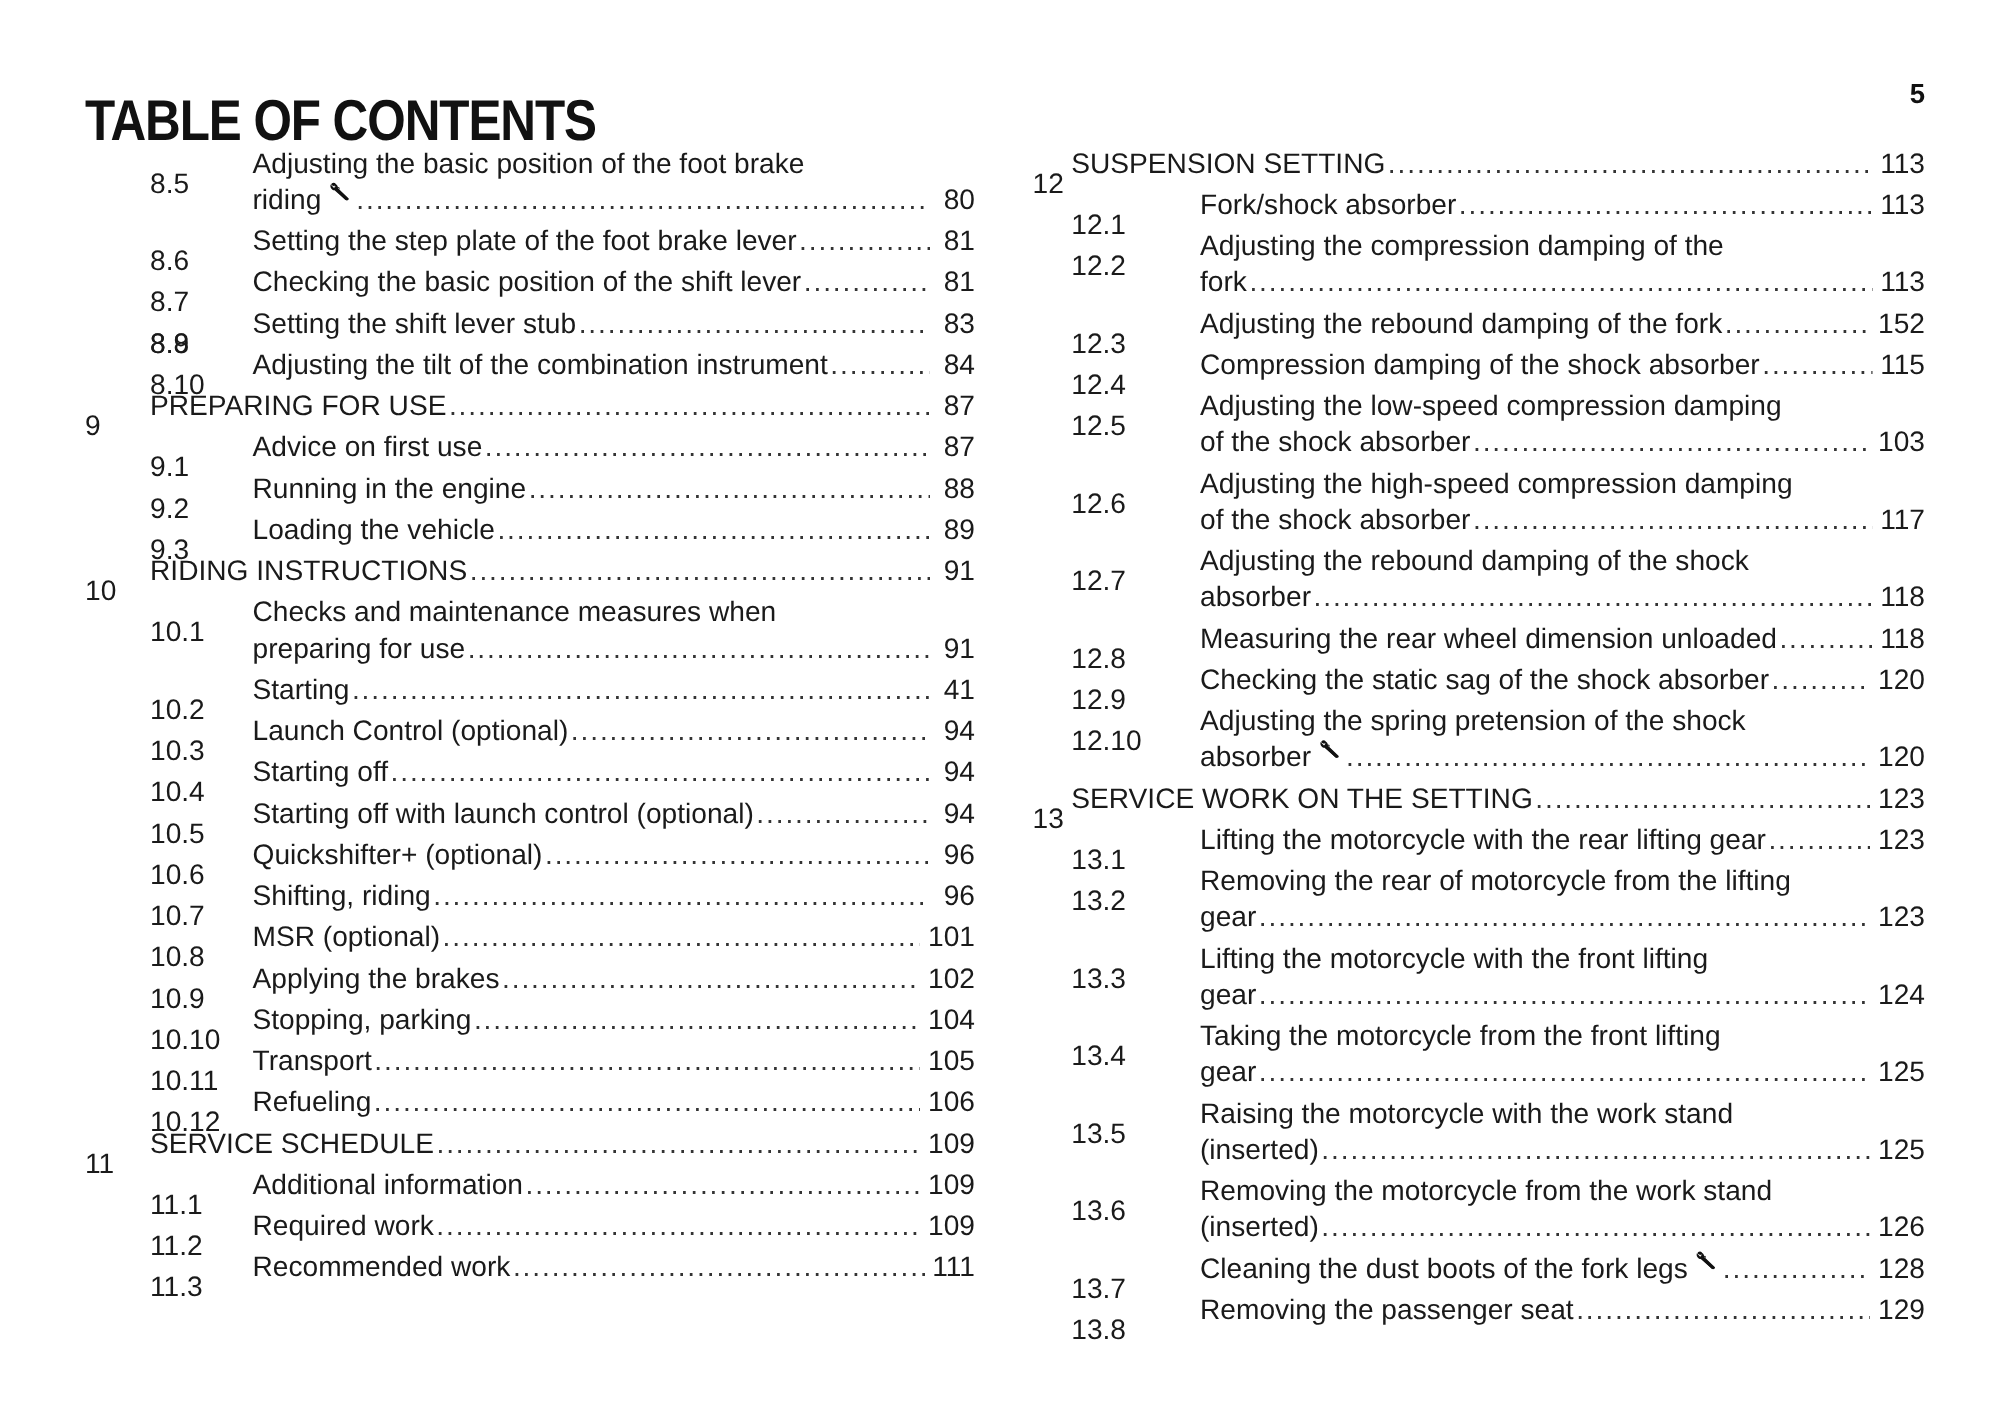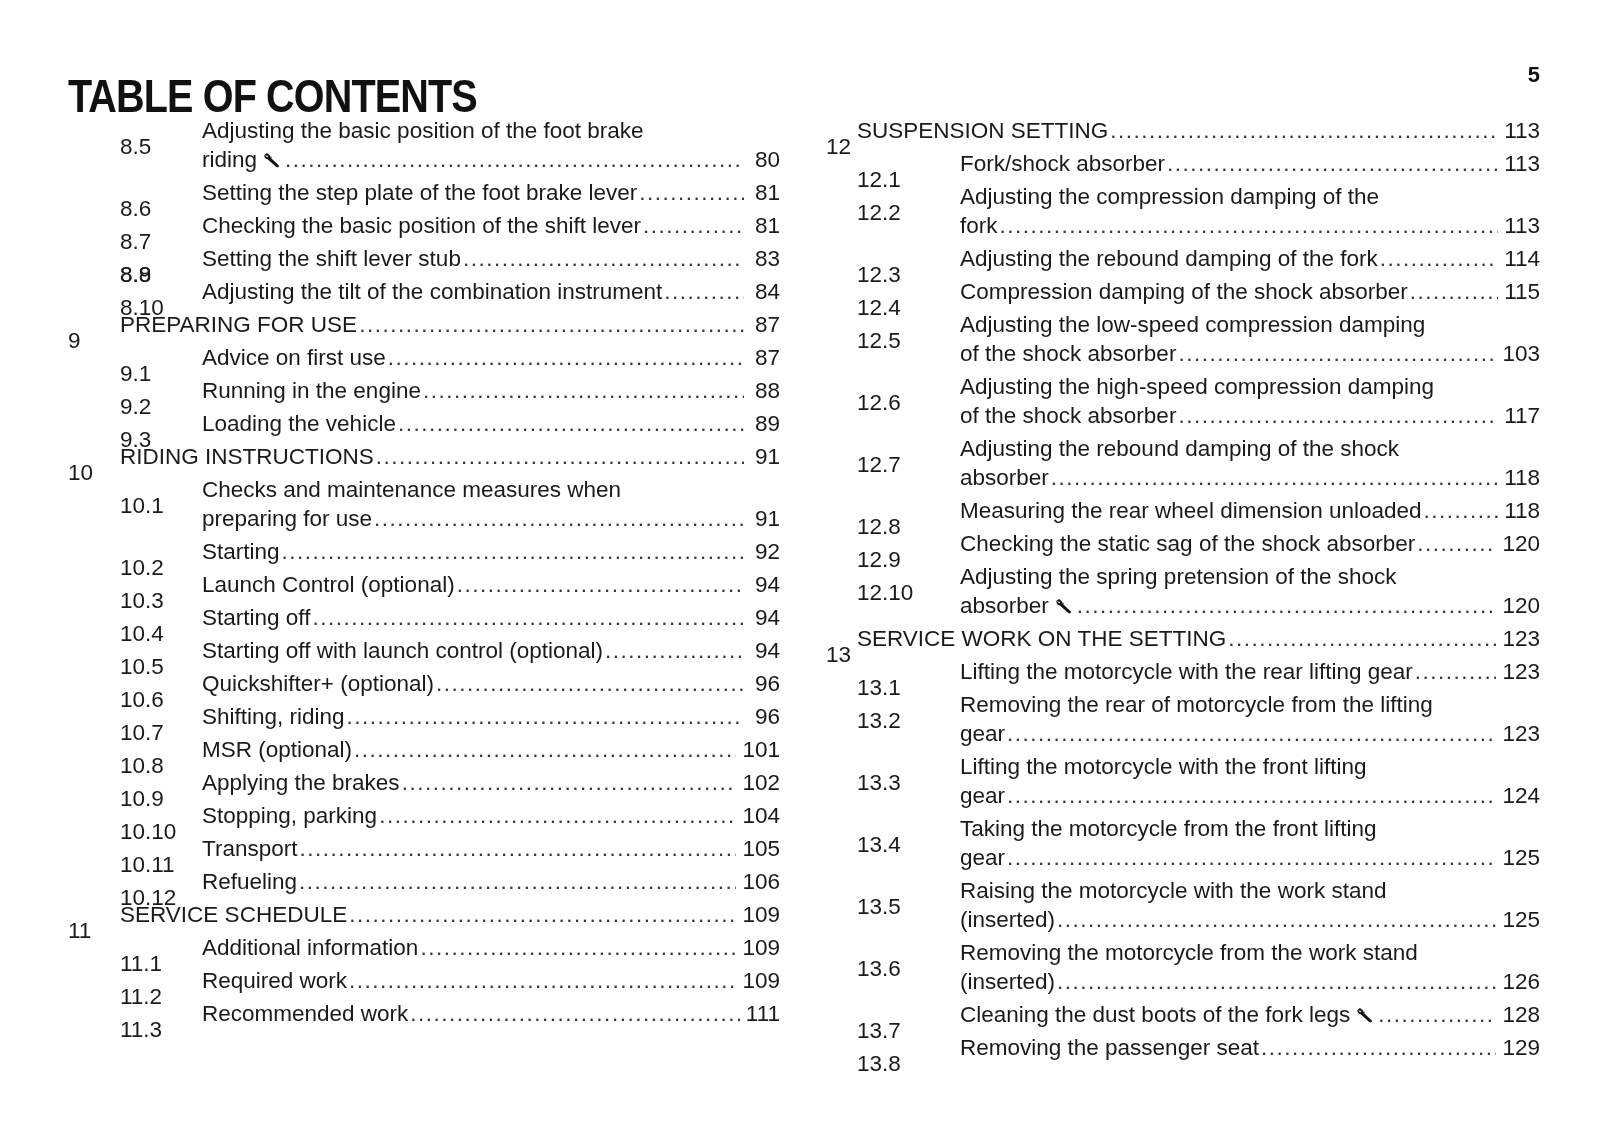--- a/index.html
+++ b/index.html
@@ -33,21 +33,21 @@
   }
   .entry .num {
     position: absolute; left: 0; top: 16px;
   }
   .entry .body {
     display: block;
     position: relative;
   }
   .entry .first-line { display: block; }
   .entry .last-line {
-    display: flex; align-items: center;
+    display: flex; align-items: flex-start;
   }
   .entry .last-line .txt { white-space: nowrap; }
   .entry .dots {
     flex: 1; overflow: hidden; white-space: nowrap;
     margin: 0 6px 0 2px; letter-spacing: 1.5px; color: #333;
   }
   .entry .dots::before {
     content: "........................................................................................................................................................";
   }
   .entry .pg { white-space: nowrap; min-width: 30px; text-align: right; }
@@ -193,21 +193,21 @@
           <span class="pg">91</span>
         </span>
       </span>
     </div>
     <div class="entry lvl2">
       <span class="num">10.2</span>
       <span class="body">
         <span class="last-line">
           <span class="txt">Starting</span>
           <span class="dots"></span>
-          <span class="pg">92</span>
+          <span class="pg">41</span>
         </span>
       </span>
     </div>
     <div class="entry lvl2">
       <span class="num">10.3</span>
       <span class="body">
         <span class="last-line">
           <span class="txt">Launch Control (optional)</span>
           <span class="dots"></span>
           <span class="pg">94</span>
@@ -376,21 +376,21 @@
           <span class="pg">113</span>
         </span>
       </span>
     </div>
     <div class="entry lvl2">
       <span class="num">12.3</span>
       <span class="body">
         <span class="last-line">
           <span class="txt">Adjusting the rebound damping of the fork</span>
           <span class="dots"></span>
-          <span class="pg">114</span>
+          <span class="pg">152</span>
         </span>
       </span>
     </div>
     <div class="entry lvl2">
       <span class="num">12.4</span>
       <span class="body">
         <span class="last-line">
           <span class="txt">Compression damping of the shock absorber</span>
           <span class="dots"></span>
           <span class="pg">115</span>

